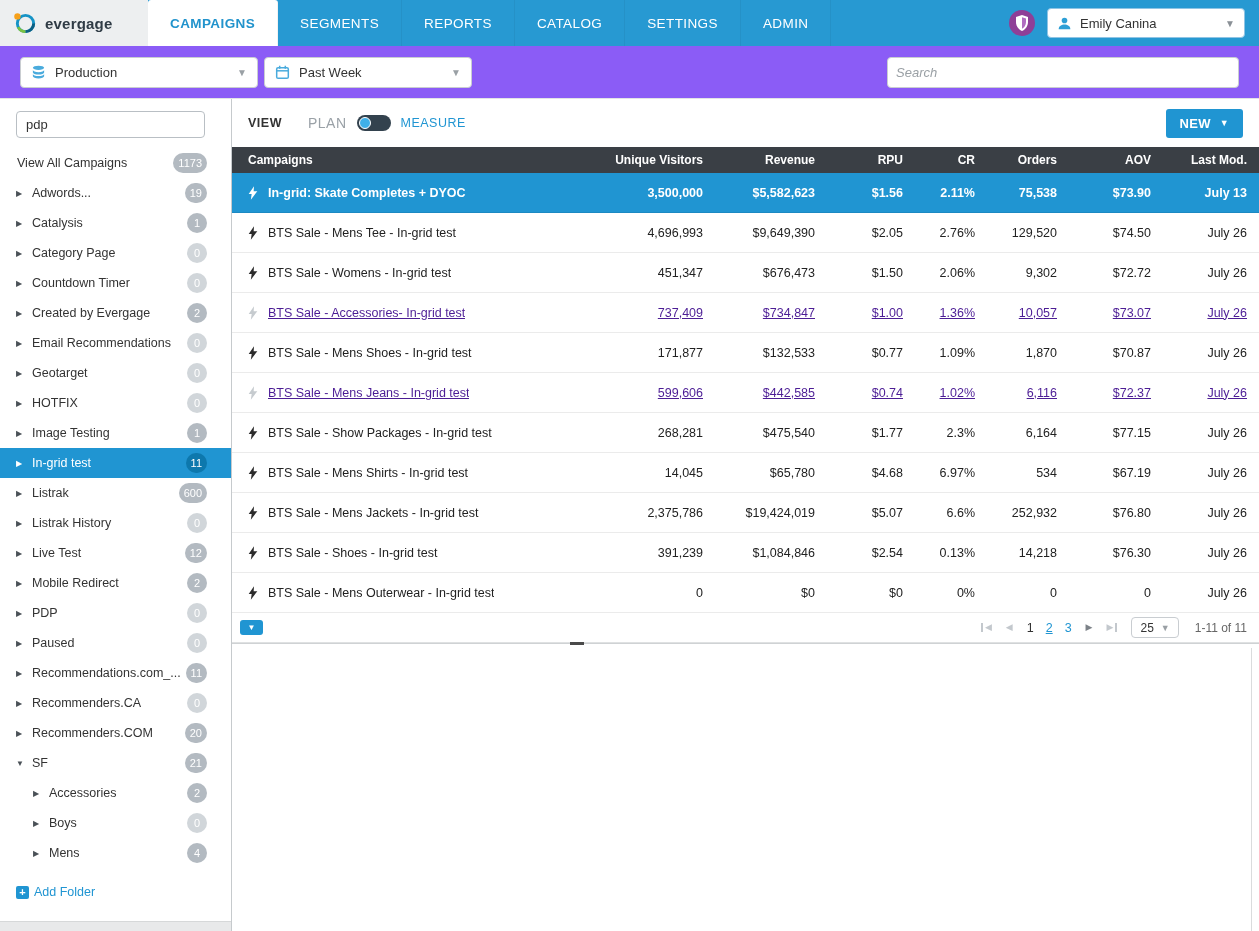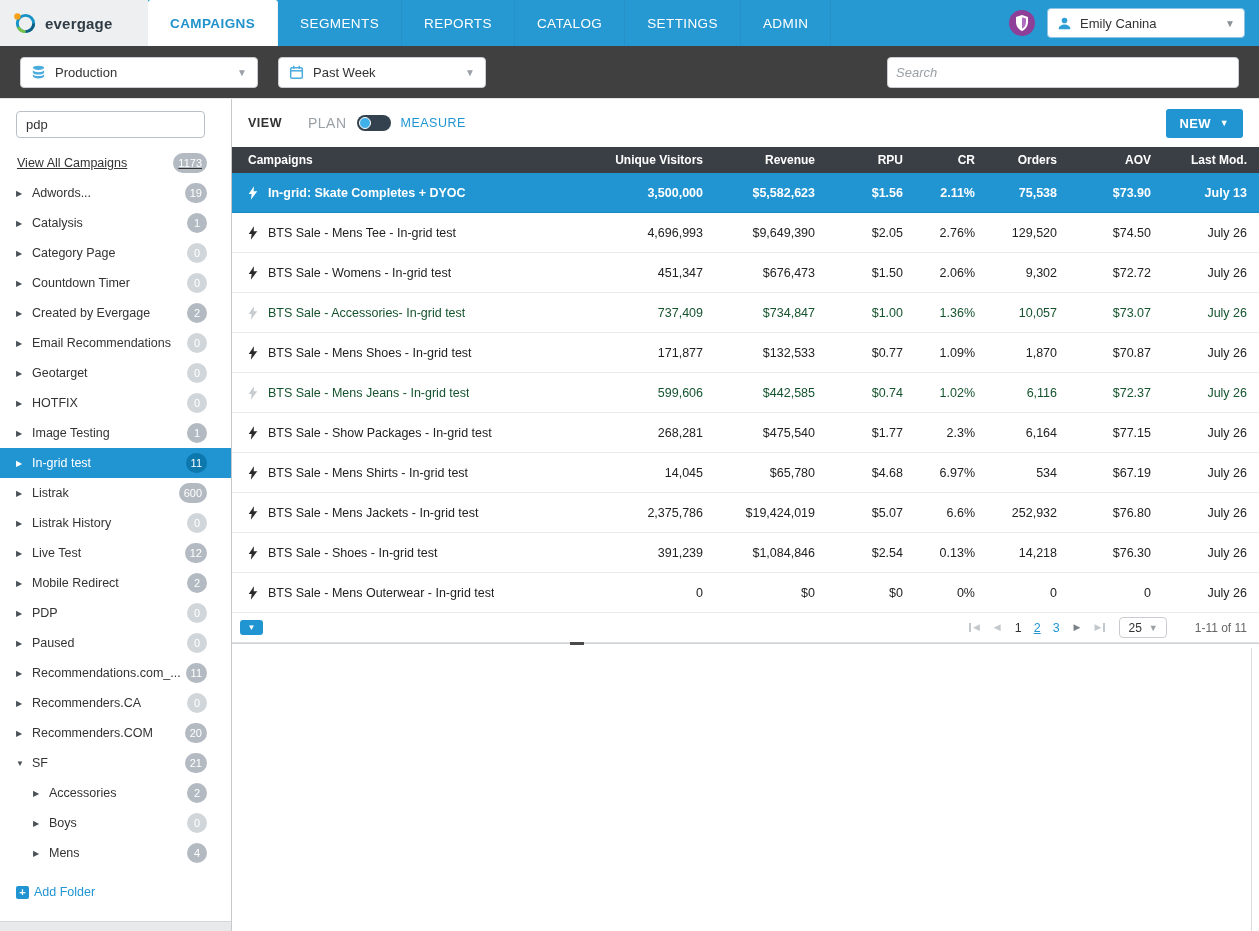--- a/index.html
+++ b/index.html
@@ -13,21 +13,21 @@
   .topnav { height:46px; background:#2799d2; display:flex; align-items:stretch; }
   .brand { width:148px; background:#edeff0; display:flex; align-items:center; gap:7px; padding-left:13px; flex-shrink:0; }
   .brand-text { font-size:15px; font-weight:700; color:#2f3b45; letter-spacing:.2px; }
   .tabs { display:flex; }
   .tab { padding:0 22px; display:flex; align-items:center; color:#fff; font-size:13.5px; letter-spacing:.4px; border-right:1px solid rgba(0,0,0,.05); cursor:pointer; white-space:nowrap; }
   .tab.active { background:#fff; color:#2193cc; font-weight:700; border-radius:3px 3px 0 0; }
   .nav-right { margin-left:auto; display:flex; align-items:center; gap:11px; padding-right:14px; }
   .user-select { background:#fff; border:1px solid #8fc4e4; border-radius:4px; height:30px; width:198px; display:flex; align-items:center; gap:8px; padding:0 9px; font-size:13px; color:#333; cursor:pointer; }
   .user-caret { margin-left:auto; color:#8a9096; font-size:10px; }
   
-  .toolbar { height:53px; background:#404040; border-bottom:1px solid #e2e4e6; display:flex; align-items:center; padding:0 20px; gap:20px; }
+  .toolbar { height:53px; background:#8b5cf6; border-bottom:1px solid #e2e4e6; display:flex; align-items:center; padding:0 20px; gap:6px; }
   .dropdown { background:#fff; border:1px solid #c9cdd1; border-radius:4px; height:31px; display:flex; align-items:center; gap:9px; padding:0 10px; font-size:13px; color:#333; cursor:pointer; }
   .dd-env { width:238px; } .dd-date { width:208px; }
   .dd-caret { margin-left:auto; color:#9aa0a5; font-size:10px; }
   .search-input { margin-left:auto; width:352px; height:31px; border:1px solid #c9cdd1; border-radius:4px; padding:0 8px; font-size:13px; color:#333; outline:none; font-family:inherit; }
   .search-input::placeholder { font-style:italic; color:#9aa0a5; }
   
   .layout { display:flex; height:832px; }
   
   .sidebar { width:232px; border-right:1px solid #c6cacd; background:#fff; position:relative; flex-shrink:0; }
   .sidebar-filter { display:block; margin:12px 16px 10px; width:189px; height:27px; border:1px solid #b9bfc4; border-radius:4px; padding:0 9px; font-size:13px; color:#333; outline:none; font-family:inherit; }
@@ -57,37 +57,37 @@
   
   .thead { height:26px; background:#3a3f45; color:#fff; display:flex; align-items:center; font-size:12px; font-weight:700; padding-right:12px; }
   .cell { white-space:nowrap; overflow:hidden; }
   .c-name { flex:1; padding-left:16px; display:flex; align-items:center; gap:9px; min-width:0; }
   .num { text-align:right; }
   .c-vis{width:130px} .c-rev{width:112px} .c-rpu{width:88px} .c-cr{width:72px} .c-ord{width:82px} .c-aov{width:94px} .c-mod{width:96px}
   .trow { height:40px; display:flex; align-items:center; font-size:12.5px; color:#222; border-bottom:1px solid #ebebeb; padding-right:12px; background:#fff; cursor:pointer; }
   .bolt { color:#2b2b2b; display:inline-flex; width:11px; flex-shrink:0; }
   .trow.selected { background:#2095d2; color:#fff; font-weight:700; border-bottom-color:#1c89c2; }
   .trow.selected .bolt { color:#fff; }
-  .trow.inactive { color:#14532d; }
+  .trow.inactive { color:#4c1d95;text-decoration:underline; }
   .trow.inactive .bolt { color:#c6cbcf; }
   
   .pager { height:30px; display:flex; align-items:center; border-bottom:1px solid #dfe1e2; padding:0 12px 0 8px; font-size:12px; color:#555; background:#fff; }
   .collapse-btn { width:23px; height:15px; background:#2095d2; border:none; border-radius:3px; color:#fff; font-size:8px; display:flex; align-items:center; justify-content:center; cursor:pointer; }
   .pg-right { margin-left:auto; display:flex; align-items:center; gap:14px; }
   .pg-ic { font-size:9px; line-height:1; cursor:pointer; }
   .pg-muted { color:#c3c8cd; }
   .pg-dark { color:#7c8288; }
   .pg-bar-l { border-left:2px solid currentColor; padding-left:2px; }
   .pg-bar-r { border-right:2px solid currentColor; padding-right:2px; }
   .pg-pages { display:flex; align-items:center; gap:12px; }
   .pg-num { color:#2095d2; cursor:pointer; font-size:12.5px; }
   .pg-num.current { color:#333; cursor:default; }
   .pg-num.hl { text-decoration:underline; }
   .page-size { border:1px solid #c9cdd1; border-radius:4px; height:21px; padding:0 8px; display:flex; align-items:center; gap:7px; background:#fff; color:#333; cursor:pointer; font-size:12px; }
-  .range-label { color:#666; margin-left:14px; }
+  .range-label { color:#666; margin-left:2px; }
   
   .detail-panel { flex:1; border-top:1px solid #cfd2d4; position:relative; background:#fff; }
   .resize-tick { position:absolute; top:-2px; left:338px; width:14px; height:3px; background:#4a4a4a; }
   .panel-scroll { position:absolute; top:4px; bottom:0; right:7px; width:0; border-left:1px solid #dadcdd; }
 </style>
 </head>
 <body>
 
 <div class="topnav">
   <div class="brand">
@@ -154,21 +154,21 @@
     <span>Past Week</span>
     <span class="dd-caret">▼</span>
   </div>
   <input class="search-input" type="text" placeholder="Search" style="">
 </div>
 
 <div class="layout">
 
   <aside class="sidebar">
     <input class="sidebar-filter" type="text" value="pdp" style="">
-    <div class="side-row" style="cursor:pointer;text-decoration:underline;">
+    <div class="side-row" style="cursor:pointer;">
       <span class="flabel">View All Campaigns</span>
       <span class="badge">1173</span>
     </div>
     <div id="folder-list">
         <div class="side-row folder">
           <span class="arrow">▶</span>
           <span class="flabel">Adwords...</span>
           <span class="badge">19</span>
         </div>
         <div class="side-row folder">

